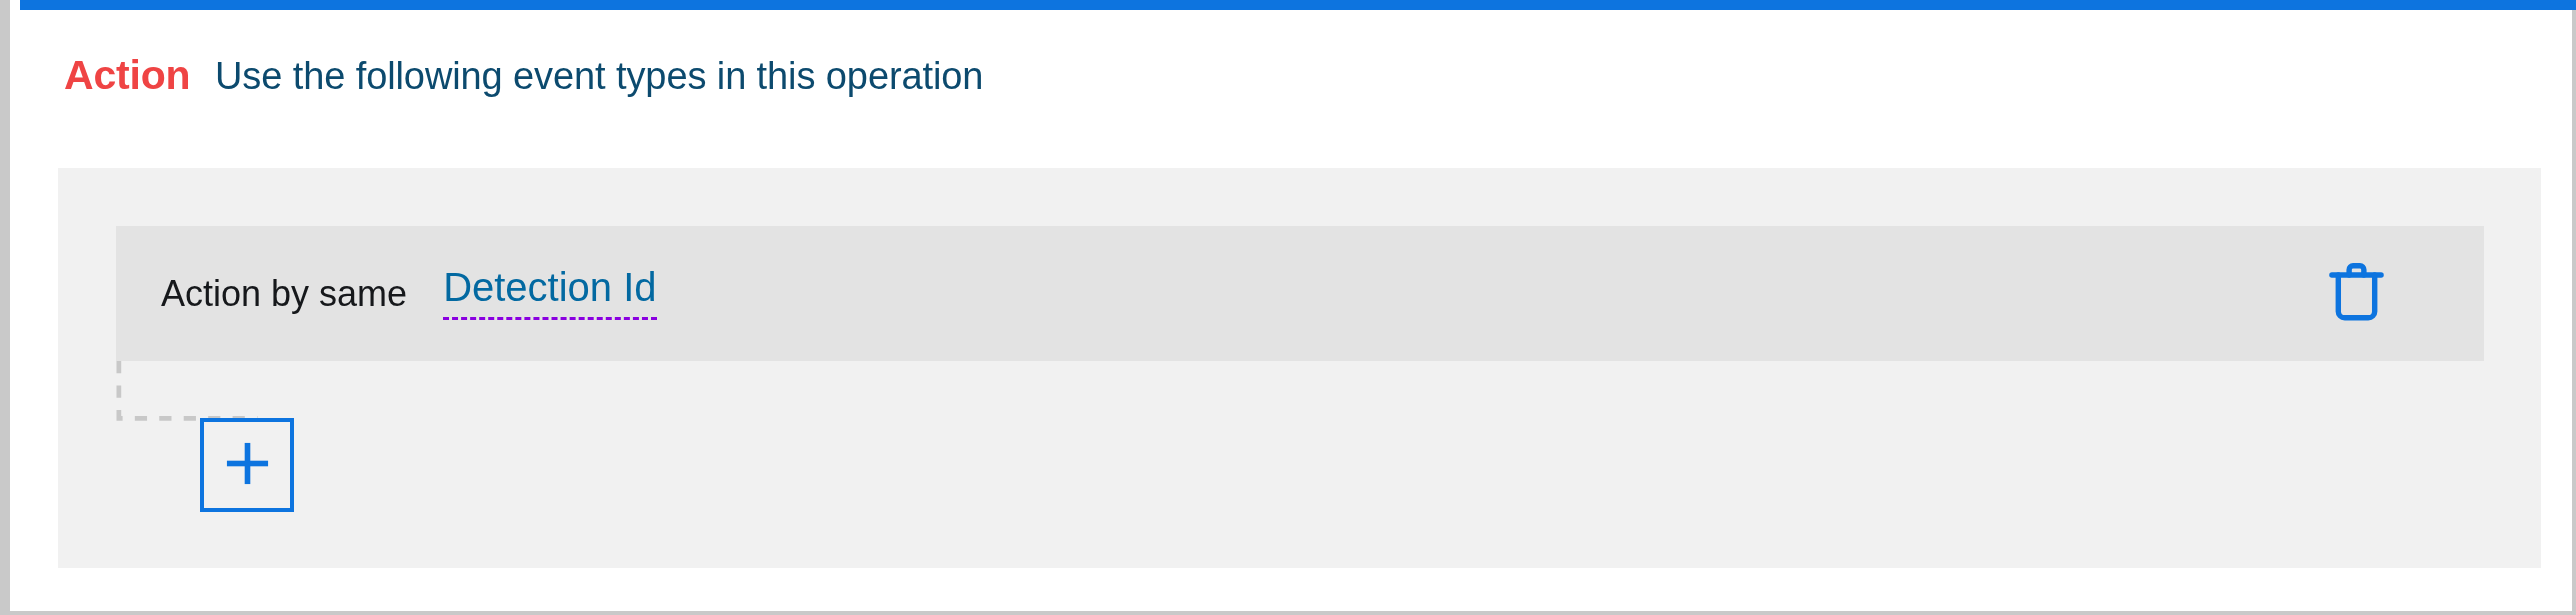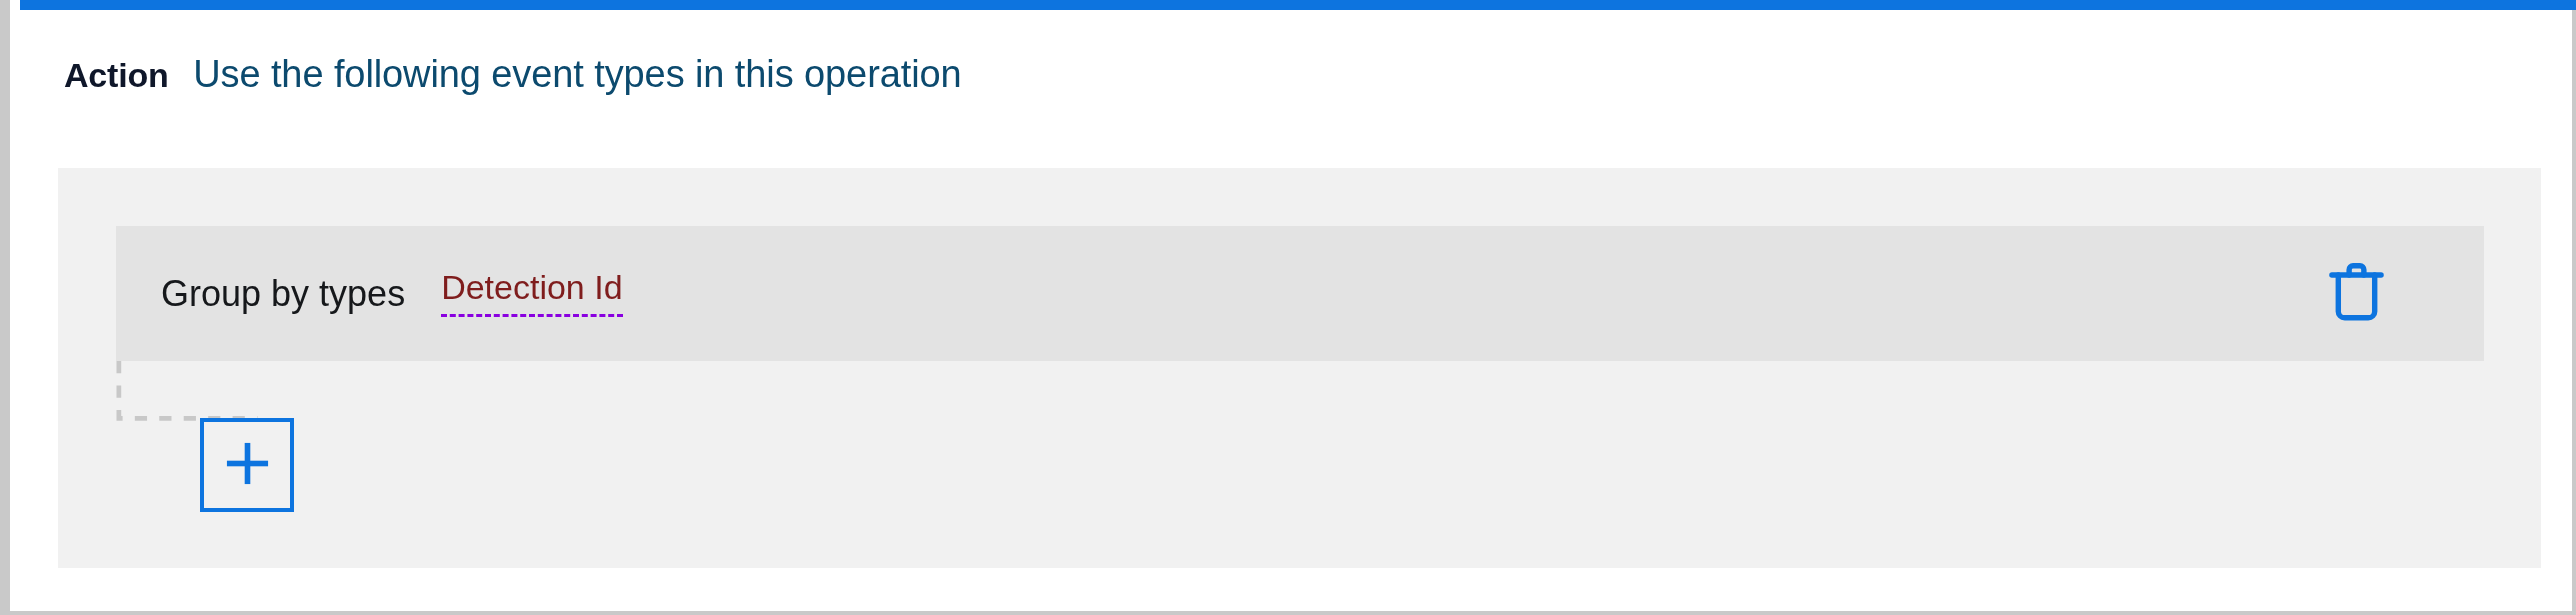--- a/index.html
+++ b/index.html
@@ -44,23 +44,23 @@
   
   #header-row {
     position: absolute;
     left: 54px;
     top: 55px;
     display: flex;
     align-items: baseline;
     white-space: nowrap;
   }
   #header-title {
-    font-size: 34px;
+    font-size: 41px;
     font-weight: bold;
-    color: #0f172a;
+    color: #ef4444;
     letter-spacing: -0.2px;
     line-height: 1;
     text-align: center;
   }
   #header-subtitle {
     font-size: 38px;
     font-weight: normal;
     color: #0c4a6e;
     line-height: 1;
     margin-left: 24.6px;
@@ -90,22 +90,22 @@
   }
   #group-row-label {
     margin-left: 45px;
     font-size: 36px;
     color: #16181b;
     line-height: 1;
     white-space: nowrap;
   }
   #field-token {
     margin-left: 36px;
-    font-size: 34px;
-    color: #7f1d1d;
+    font-size: 40px;
+    color: #0369a1;
     line-height: 1;
     white-space: nowrap;
     padding-bottom: 9.4px;
     border-bottom: 3.8px dashed #8a00e0;
     cursor: pointer;
   }
   #delete-rule-button {
     margin-left: auto;
     margin-right: 98px;
     width: 59px;
@@ -158,21 +158,21 @@
 
   <div id="header-row">
     <span id="header-title">Action</span>
     <span id="header-subtitle">Use the following event types in this operation</span>
   </div>
 
   <div id="rules-panel">
 
     <div id="group-row">
 
-      <span id="group-row-label">Group by types</span>
+      <span id="group-row-label">Action by same</span>
 
       <span id="field-token">Detection Id</span>
 
       <button id="delete-rule-button">
         <span>
           <svg width="59" height="68" viewBox="0 0 24 27" fill="none" xmlns="http://www.w3.org/2000/svg" stroke="#0d74df" stroke-width="2.2" stroke-linecap="round" stroke-linejoin="round">
             <path d="M2 6.6 H22"></path>
             <path d="M9 6.6 V4.4 a1.6 1.6 0 0 1 1.6-1.6 h2.8 A1.6 1.6 0 0 1 15 4.4 V6.6"></path>
             <path d="M4.6 6.6 V21.4 a2.6 2.6 0 0 0 2.6 2.6 h9.6 a2.6 2.6 0 0 0 2.6-2.6 V6.6"></path>
           </svg>

